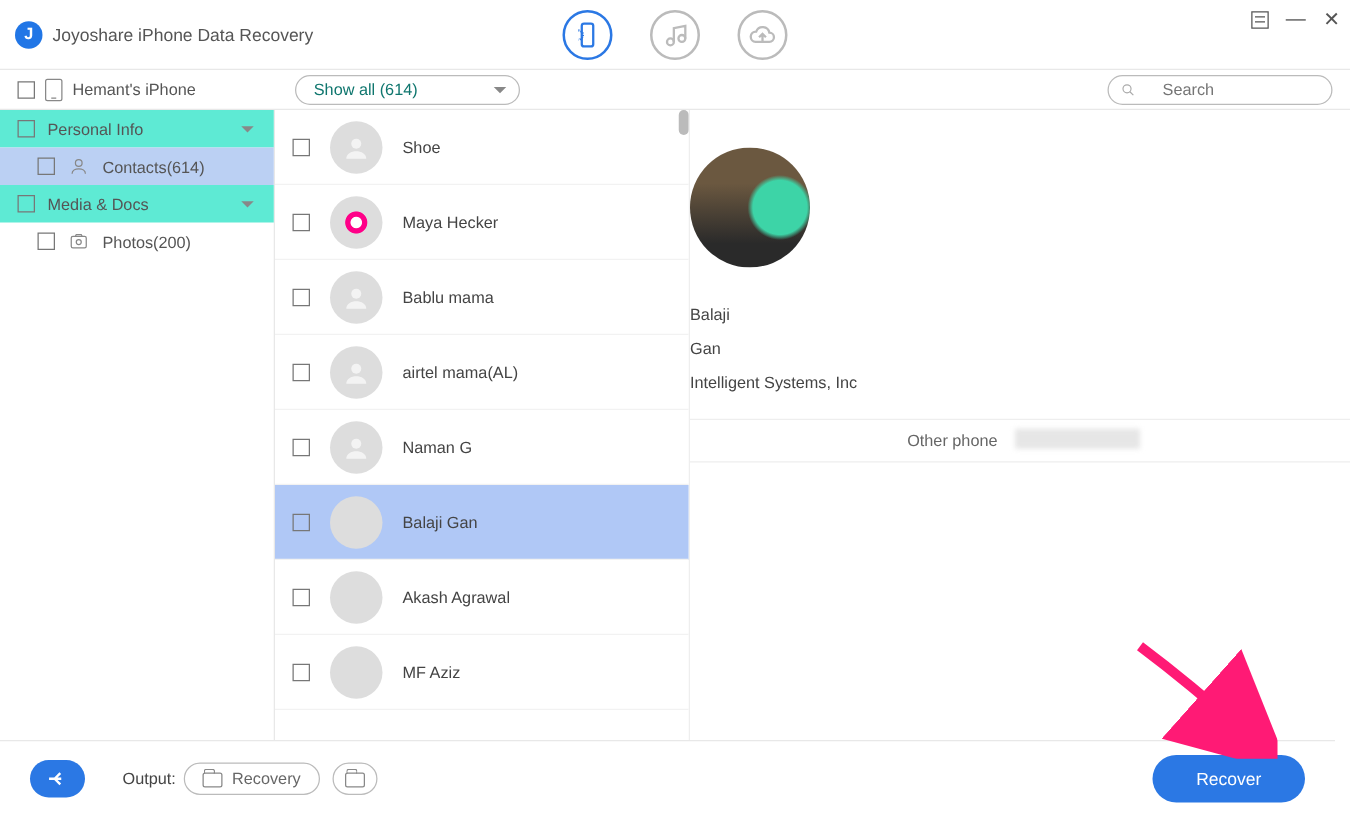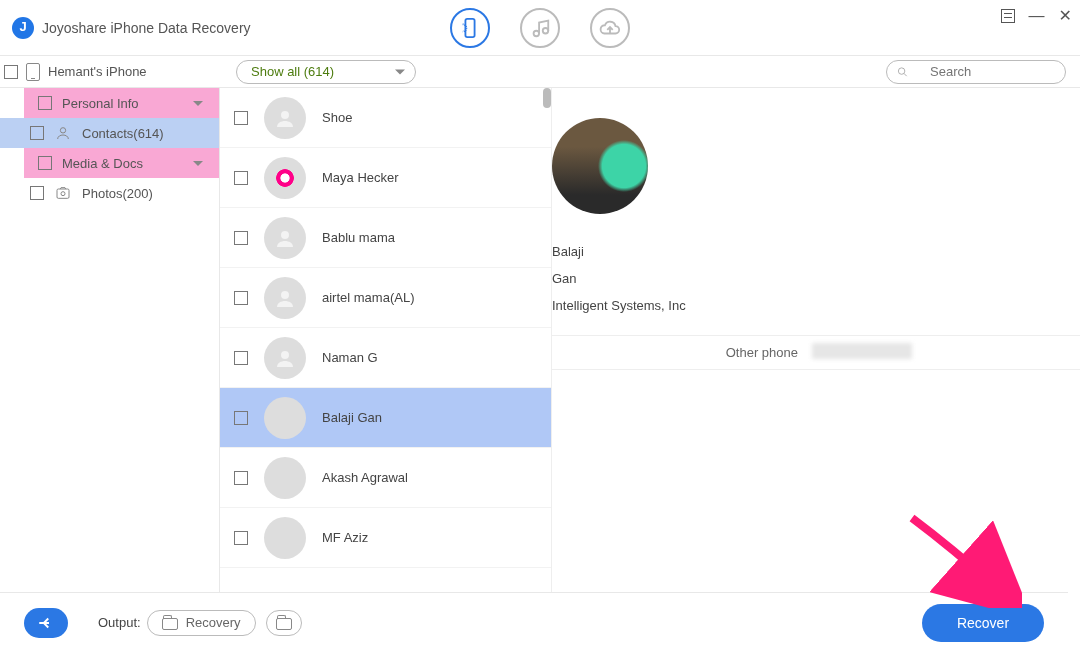--- a/index.html
+++ b/index.html
@@ -17,39 +17,39 @@
     .winctrl .menu-icon::after{content:'';position:absolute;left:2px;right:2px;top:7px;height:1px;background:#555;}
 
     
     .modes { position: absolute; left: 50%; transform: translateX(-50%); display: flex; gap: 30px; }
     .mode { width: 40px; height: 40px; border-radius: 50%; border: 2px solid #bbb; display: flex; align-items: center; justify-content: center; color: #bbb; }
     .mode.active { border-color: #2b78e4; color: #2b78e4; }
     .mode svg { width: 22px; height: 22px; }
 
     
     .secondbar { height: 32px; display: flex; align-items: center; border-bottom: 1px solid #e8e8e8; }
-    .secondbar .left { width: 220px; display:flex; align-items:center; padding-left:4px; gap:8px;}
+    .secondbar .left { width: 220px; display:flex; align-items:center; padding-left:14px; gap:8px;}
     .checkbox { width:14px; height:14px; border:1.5px solid #777; display:inline-block; cursor:pointer;}
     .phone-ico { width:14px;height:18px;border:1.5px solid #888;border-radius:2px; position:relative;}
     .phone-ico::after{content:'';position:absolute;bottom:1px;left:50%;transform:translateX(-50%);width:4px;height:1px;background:#888;}
     .device-name { color:#555; font-size:13px;}
     .secondbar .middle { flex:0 0 auto; padding-left:16px;}
-    .filter-pill { height:24px; border:1px solid #bbb; border-radius:12px; padding:0 30px 0 14px; font-size:13px; color:#4d7c0f; display:flex; align-items:center; position:relative; cursor:pointer; min-width:180px;}
+    .filter-pill { height:24px; border:1px solid #bbb; border-radius:12px; padding:0 30px 0 14px; font-size:13px; color:#0f766e; display:flex; align-items:center; position:relative; cursor:pointer; min-width:180px;}
     .filter-pill .chev { position:absolute; right:10px; top:50%; transform:translateY(-50%); border-left:5px solid transparent; border-right:5px solid transparent; border-top:5px solid #888;}
     .search { margin-left:auto; margin-right:14px; height:24px; width:180px; border:1px solid #bbb; border-radius:12px; display:flex; align-items:center; padding:0 10px; gap:22px;}
     .search svg{width:14px;height:14px;stroke:#aaa;}
     .search input{border:none;outline:none;font-size:13px;color:#555; width:100%;}
 
     
     .main { display:flex; height: calc(100% - 56px - 32px - 60px); }
 
     
     .sidebar { width:220px; border-right:1px solid #e8e8e8; font-size:13px; color:#555;}
     .side-row { height:30px; display:flex; align-items:center; padding-left:14px; gap:10px; cursor:pointer; position:relative;}
-    .side-row.cat { background:#f9a8d4;margin-left:24px;}
+    .side-row.cat { background:#5eead4;}
     .side-row.cat .chev-side { position:absolute; right:16px; border-left:5px solid transparent; border-right:5px solid transparent; border-top:5px solid #888;}
     .side-row.selected { background:#bbd0f3;}
     .side-row.child { padding-left:30px;}
     .side-ico { width:18px; display:flex; justify-content:center;}
     .side-ico svg{width:16px;height:16px;stroke:#888;fill:none;stroke-width:1.5;}
 
     
     .contact-list { width:332px; border-right:1px solid #eee; overflow-y:auto; position:relative;}
     .contact-row { height:60px; display:flex; align-items:center; padding-left:14px; gap:16px; border-bottom:1px solid #f2f2f2; cursor:pointer;}
     .contact-row.selected { background:#b0c8f6;}

